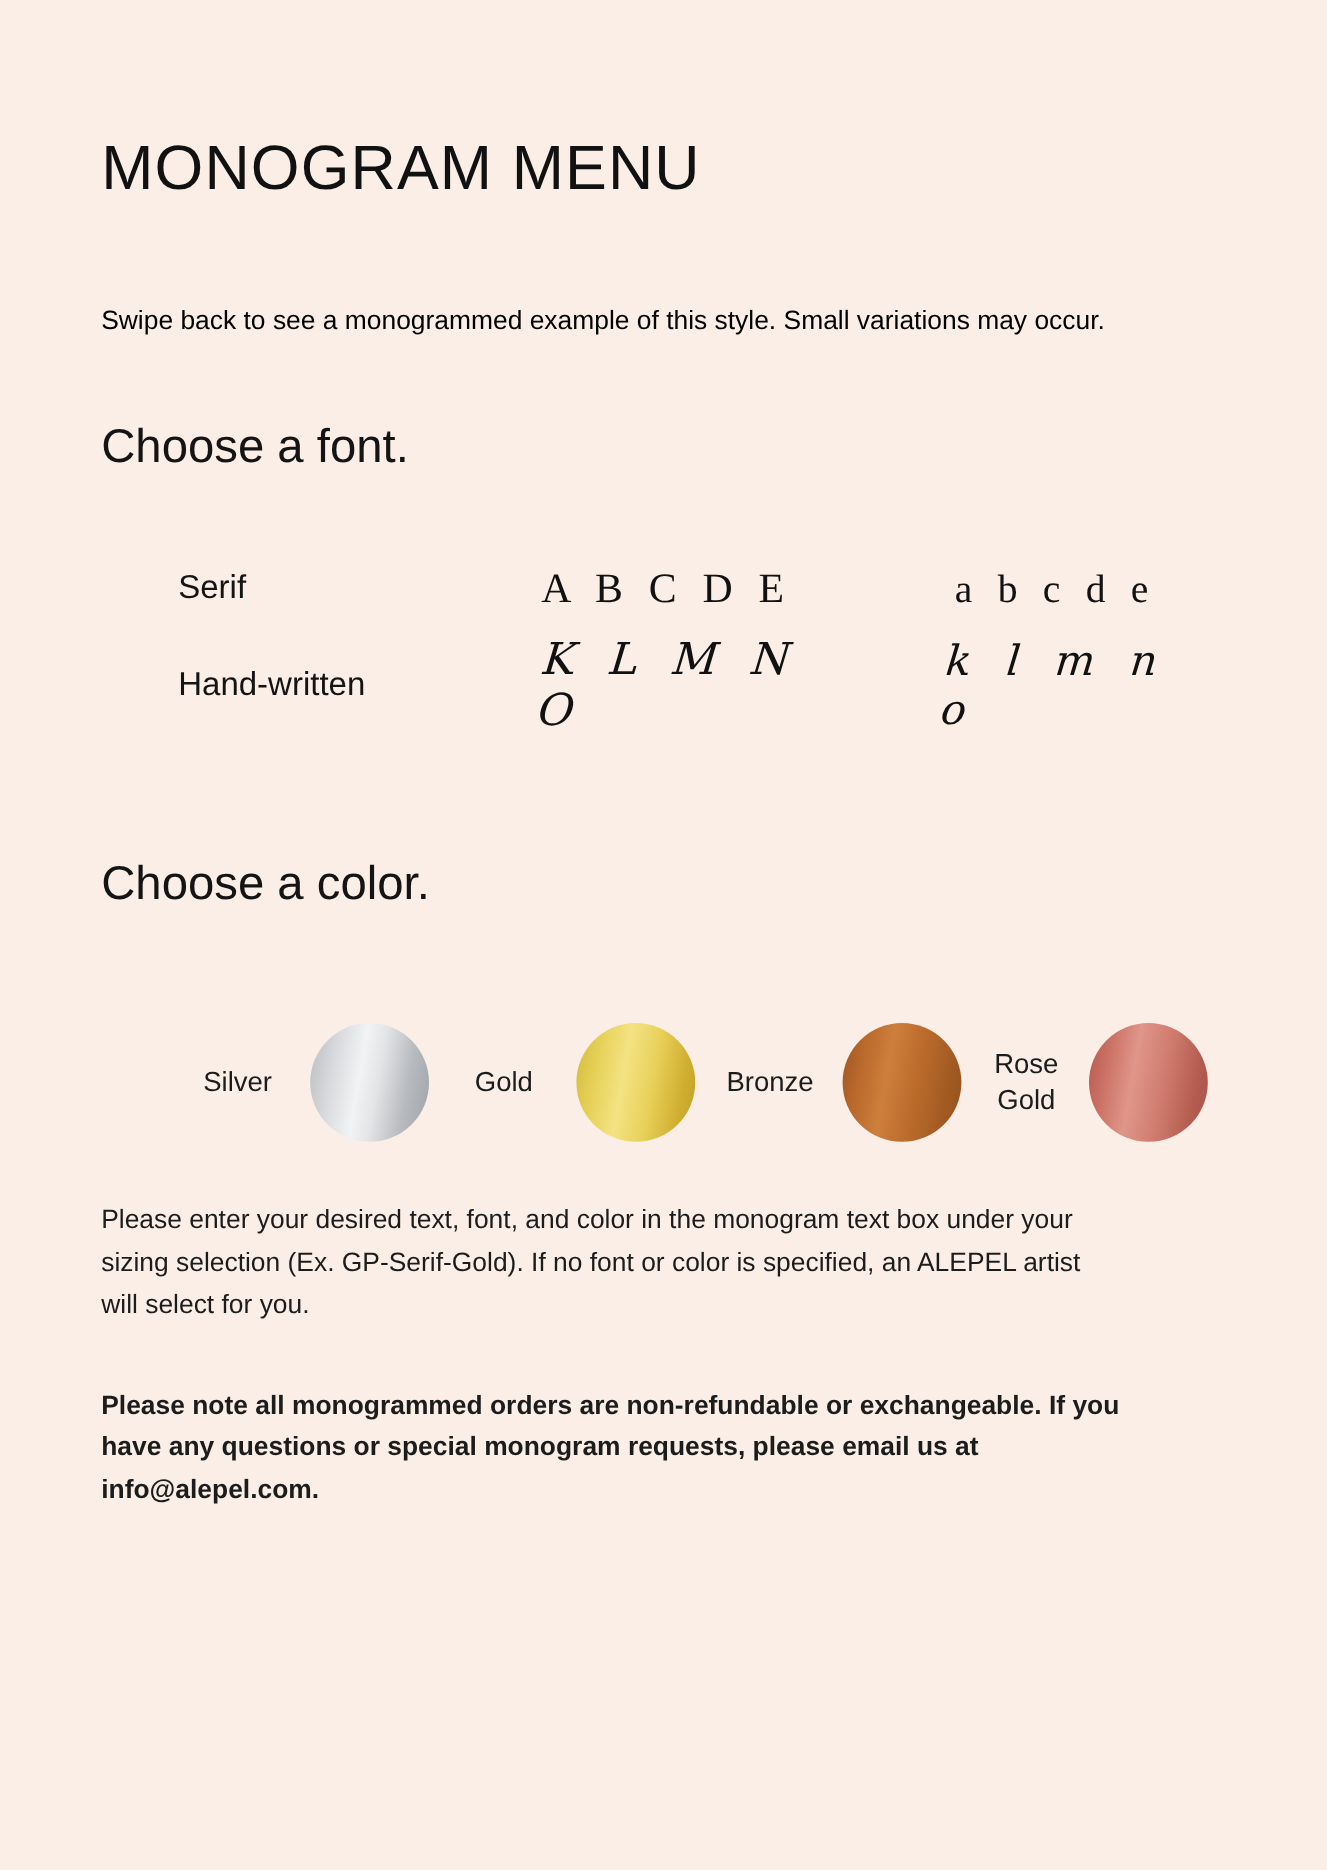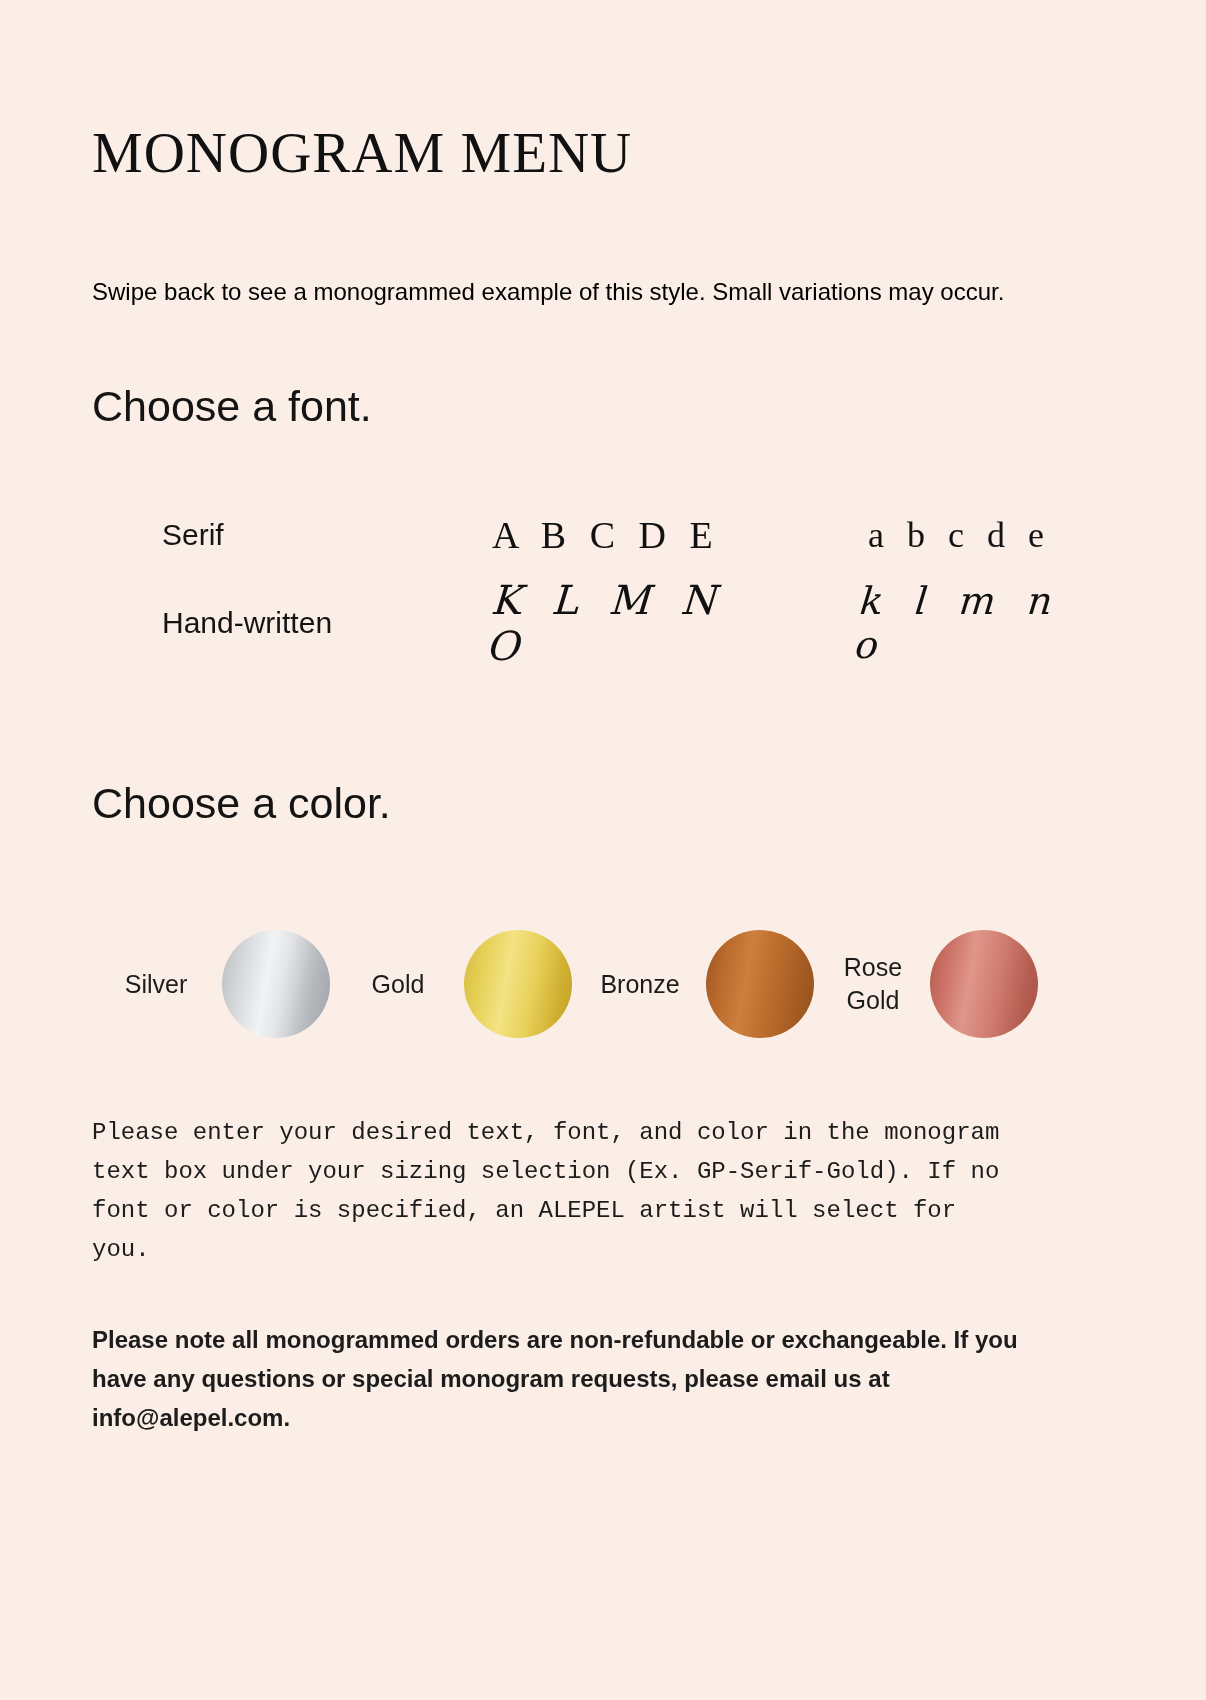--- a/index.html
+++ b/index.html
@@ -22,21 +22,20 @@
     padding: 0 92px;
   }
   .title {
     font-size: 57px;
     font-weight: 400;
     letter-spacing: 1px;
     margin: 0;
     padding-top: 122px;
     line-height: 1.1;
     color: #111;
-    font-family: Liberation Serif, serif;
   }
   .intro {
     margin-top: 88px;
     font-size: 24px;
     line-height: 1.55;
     max-width: 940px;
     color: #000000;
   }
   .section-heading {
     font-size: 43px;
@@ -99,21 +98,21 @@
     transform: skewX(-6deg);
     display: inline-block;
   }
   .color-heading {
     margin-top: 110px;
   }
   .swatch-row {
     margin-top: 102px;
     display: flex;
     align-items: center;
-    justify-content: flex-start;
+    justify-content: flex-end;
     padding-left: 12px;
   }
   .swatch-item {
     display: flex;
     align-items: center;
   }
   .swatch-label {
     font-size: 25px;
     color: #1c1c1c;
     text-align: center;
@@ -141,21 +140,21 @@
   }
   .swatch-bronze {
     background: linear-gradient(100deg, #9c5420 0%, #b9692c 18%, #cd7f3c 38%, #bb6c2c 60%, #a25a22 84%, #97501d 100%);
   }
   .note {
     font-size: 24px;
     line-height: 1.62;
     max-width: 930px;
     color: #1c1c1c;
   }
-  .note-1 { margin-top: 76px; font-family: Liberation Mono, monospace; }
+  .note-1 { margin-top: 52px; }
   .note-2 { margin-top: 52px; font-weight: bold; }
 </style>
 </head>
 <body>
 
 <div class="page">
 
   <h1 class="title">MONOGRAM MENU</h1>
 
   <p class="intro">Swipe back to see a monogrammed example of this style. Small variations may occur.</p>

